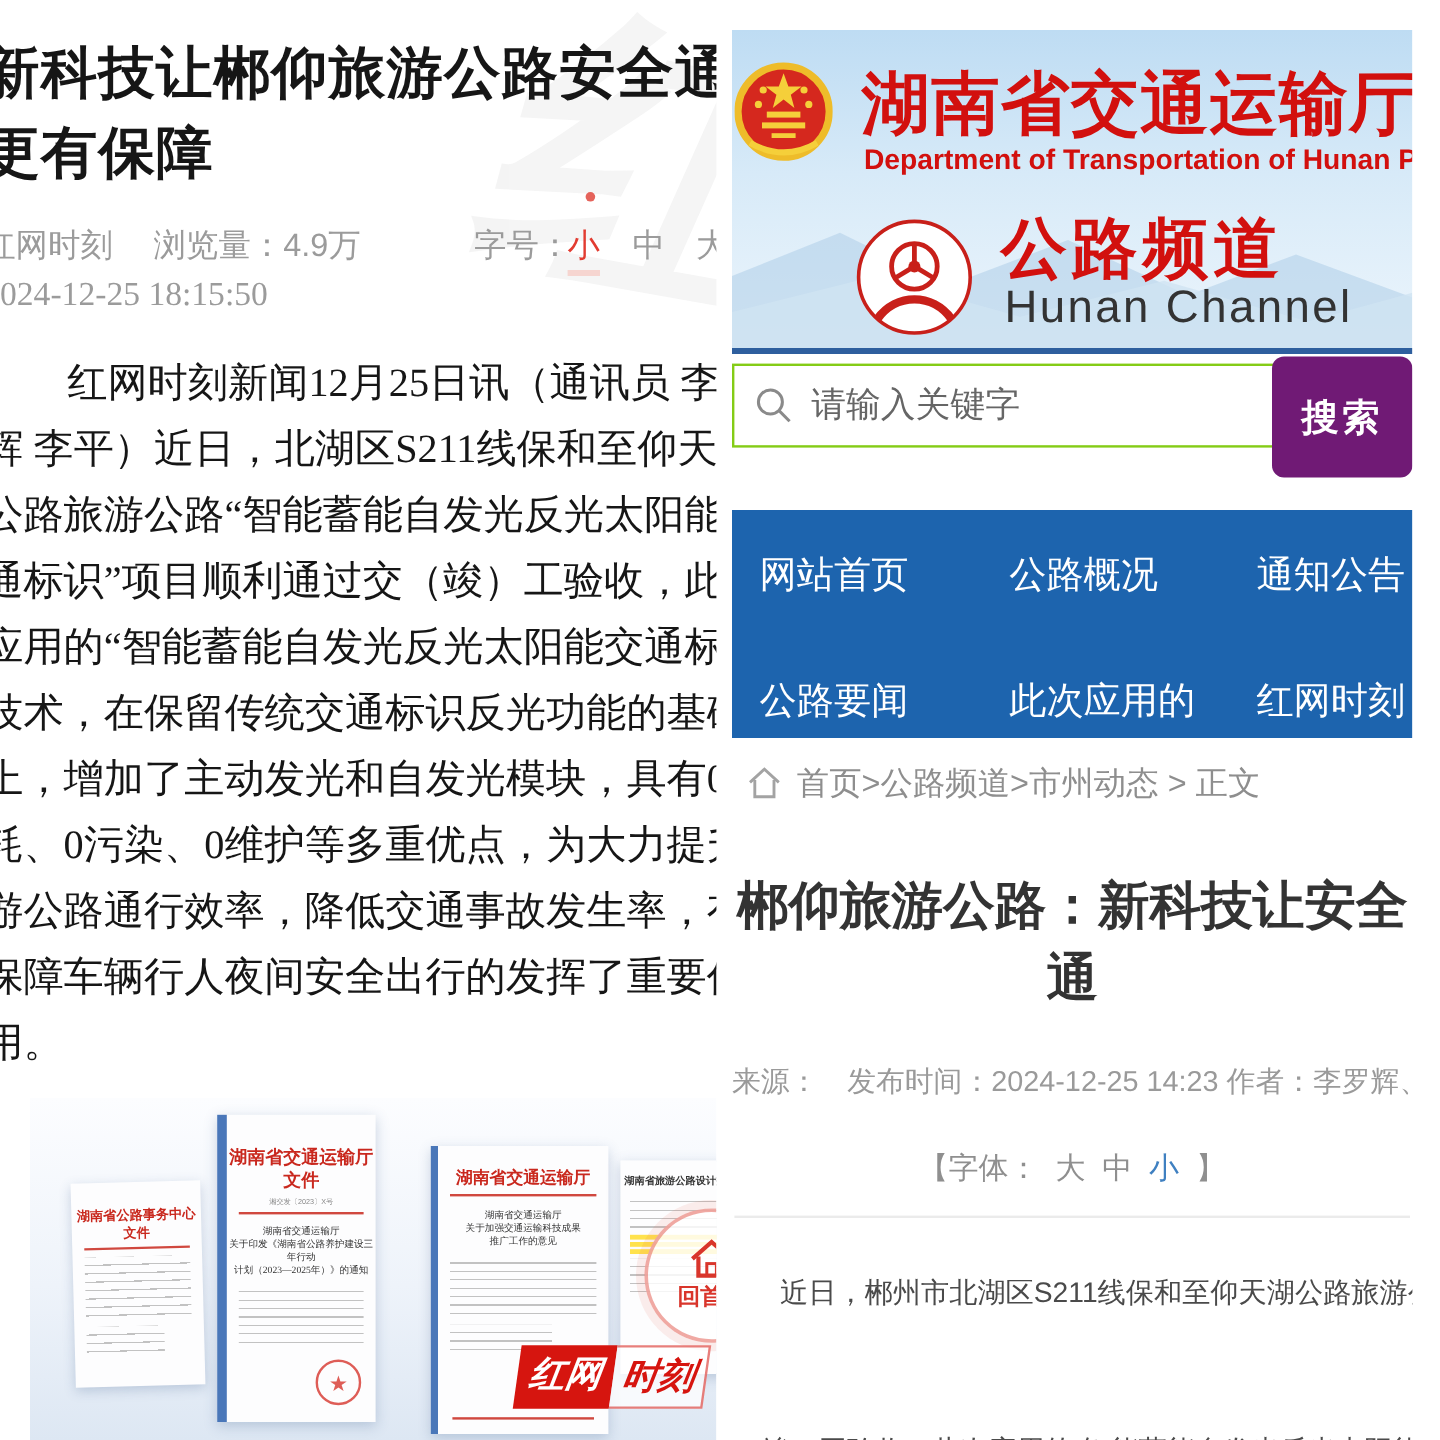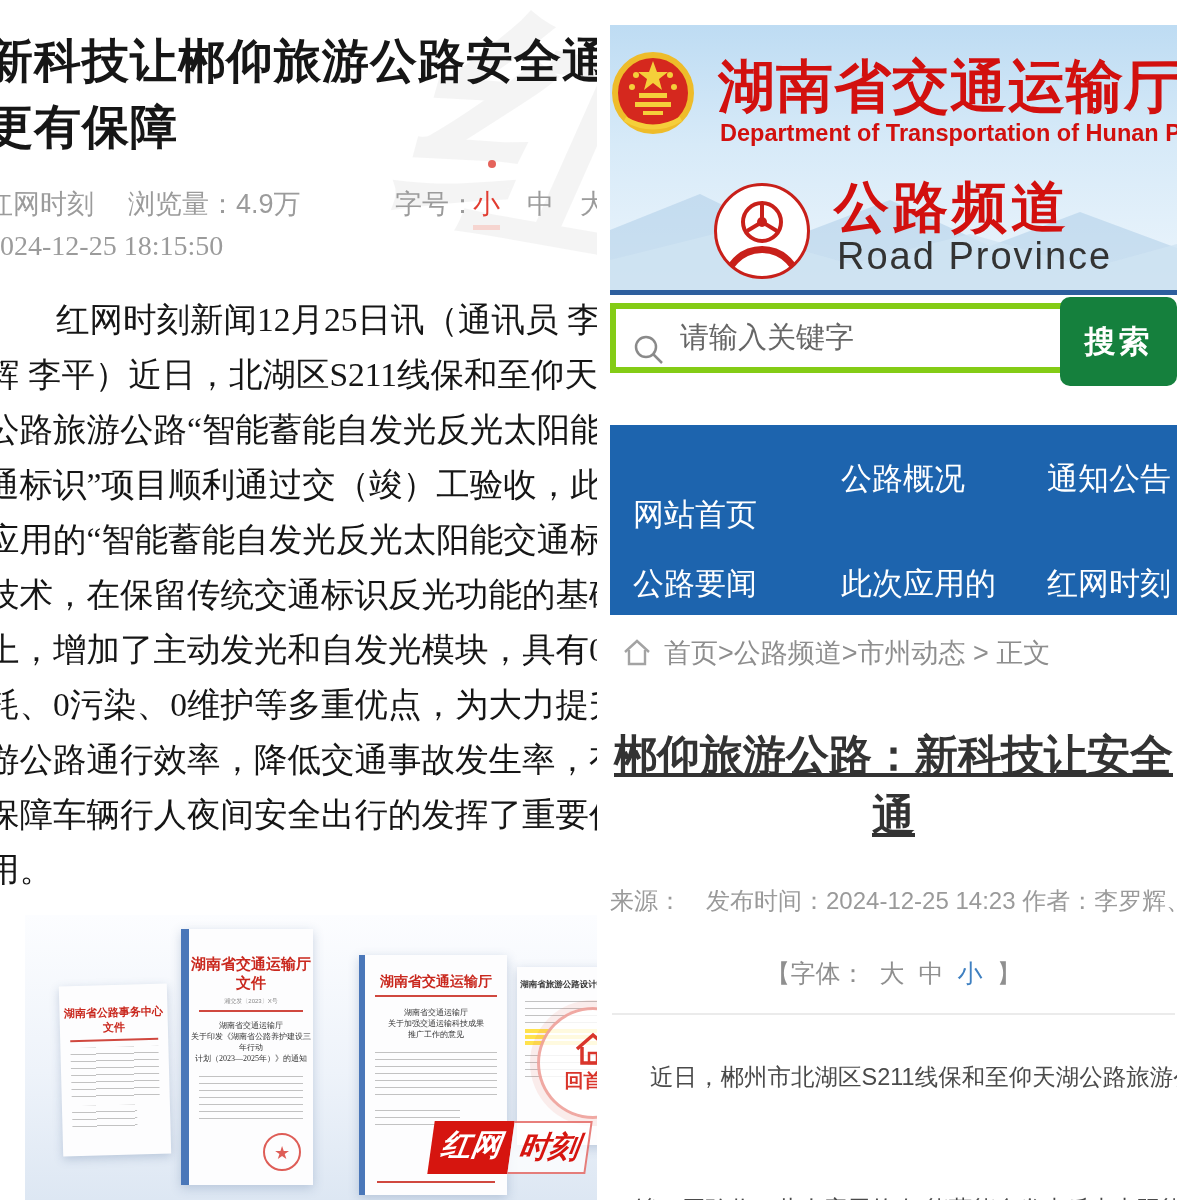--- a/index.html
+++ b/index.html
@@ -86,36 +86,36 @@
   .gov-en { position:absolute; left:110px; top:95px; font-size:23.5px; font-weight:700;
             color:#d2100e; white-space:nowrap; }
   .emblem { position:absolute; left:2px; top:6px; }
   .channel-logo { position:absolute; left:104px; top:158px; width:96px; height:96px;
                   background:#fff; border:3px solid #c8201a; border-radius:50%; }
   .channel-cn { position:absolute; left:224px; top:146px; font-size:55px; font-weight:700;
                 color:#d2100e; letter-spacing:4px; white-space:nowrap; }
   .channel-en { position:absolute; left:227px; top:210px; font-size:38px; color:#333;
                 letter-spacing:2px; white-space:nowrap; }
   .search-box { position:absolute; top:278px; left:0; width:464px; height:70px;
-                background:#fff; border:6px solid #84cc16; display:flex; align-items:flex-end; }
+                background:#fff; border:2px solid #84cc16; display:flex; align-items:center; }
   .search-box svg { margin:0 14px 0 16px; }
   .search-input { border:none; outline:none; flex:1; font-size:29px; color:#555;
                   font-family:"Liberation Sans", sans-serif; background:transparent; height:60px; }
   .search-input::placeholder { color:#666; }
-  .search-btn { position:absolute; top:272px; left:450px; width:117px; height:89px;
-                background:#15803d; border:none; border-radius:10px; color:#fff;
+  .search-btn { position:absolute; top:272px; left:450px; width:117px; height:101px;
+                background:#701a75; border:none; border-radius:10px; color:#fff;
                 font-size:31px; font-weight:700; letter-spacing:3px; cursor:pointer; }
   .nav { position:absolute; top:400px; left:0; width:567px; height:190px; background:#1d64ae; }
   .nav-item { position:absolute; color:#fff; font-size:31px; white-space:nowrap; cursor:pointer; }
-  .n11{left:23px;top:33px;margin-top:36px;} .n12{left:231px;top:33px;} .n13{left:437px;top:33px;}
+  .n11{left:23px;top:33px;} .n12{left:231px;top:33px;} .n13{left:437px;top:33px;}
   .n21{left:23px;top:138px;} .n22{left:231px;top:138px;} .n23{left:437px;top:138px;}
   .crumb { position:absolute; top:612px; left:12px; height:32px; display:flex;
            align-items:center; gap:12px; color:#8e8e8e; font-size:27px; }
   .art-title { position:absolute; top:700px; left:0; width:100%; text-align:center;
-               font-size:43px; font-weight:700; color:#333; line-height:60px;text-decoration:underline; }
+               font-size:43px; font-weight:700; color:#333; line-height:60px; }
   .art-meta { position:absolute; top:860px; left:0; width:100%; text-align:center;
               font-size:24px; color:#9a9a9a; white-space:nowrap; }
   .font-row { position:absolute; top:932px; left:0; width:100%; text-align:center;
               font-size:25px; color:#8f8f8f; }
   .font-row span { margin:0 7px; }
   .fr-small { color:#3f80c1; }
   .divider { position:absolute; top:988px; left:2px; width:563px;
              border-top:2px solid #ebebeb; }
   .r-body { font-size:23.5px; color:#4a4a4a; white-space:nowrap; position:absolute; }
   .rb1 { top:1036px; left:40px; }
@@ -234,21 +234,21 @@
         <circle cx="45" cy="36" r="19" fill="none" stroke="#c8201a" stroke-width="4"></circle>
         <circle cx="45" cy="36" r="5" fill="#c8201a"></circle>
         <line x1="45" y1="36" x2="45" y2="19" stroke="#c8201a" stroke-width="4"></line>
         <line x1="45" y1="36" x2="30" y2="45" stroke="#c8201a" stroke-width="4"></line>
         <line x1="45" y1="36" x2="60" y2="45" stroke="#c8201a" stroke-width="4"></line>
         <path d="M14 80 C30 58 60 58 76 80" fill="none" stroke="#c8201a" stroke-width="7"></path>
         <path d="M33 76 C40 66 50 66 57 76" fill="none" stroke="#fff" stroke-width="2" stroke-dasharray="4 4"></path>
       </svg>
     </div>
     <div class="channel-cn">公路频道</div>
-    <div class="channel-en">Road Province</div>
+    <div class="channel-en">Hunan Channel</div>
   </div>
 
   <div class="search-box">
     <svg width="34" height="34" viewBox="0 0 34 34">
       <circle cx="14" cy="14" r="10" fill="none" stroke="#8a8a8a" stroke-width="2.5"></circle>
       <line x1="21" y1="21" x2="30" y2="30" stroke="#8a8a8a" stroke-width="2.5"></line>
     </svg>
     <input class="search-input" type="text" placeholder="请输入关键字" style="">
   </div>
   <button class="search-btn">搜索</button>

